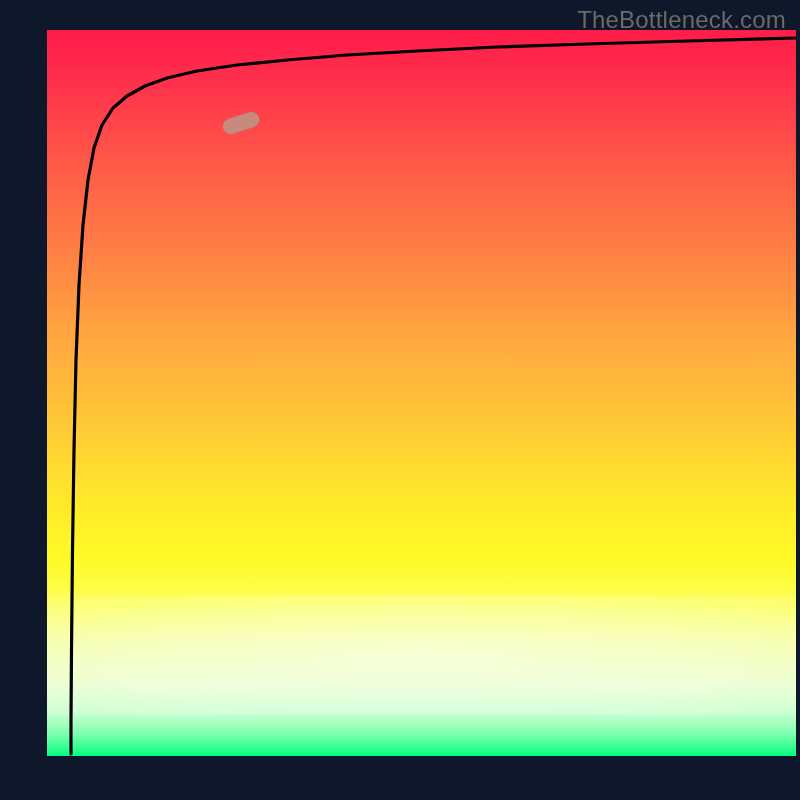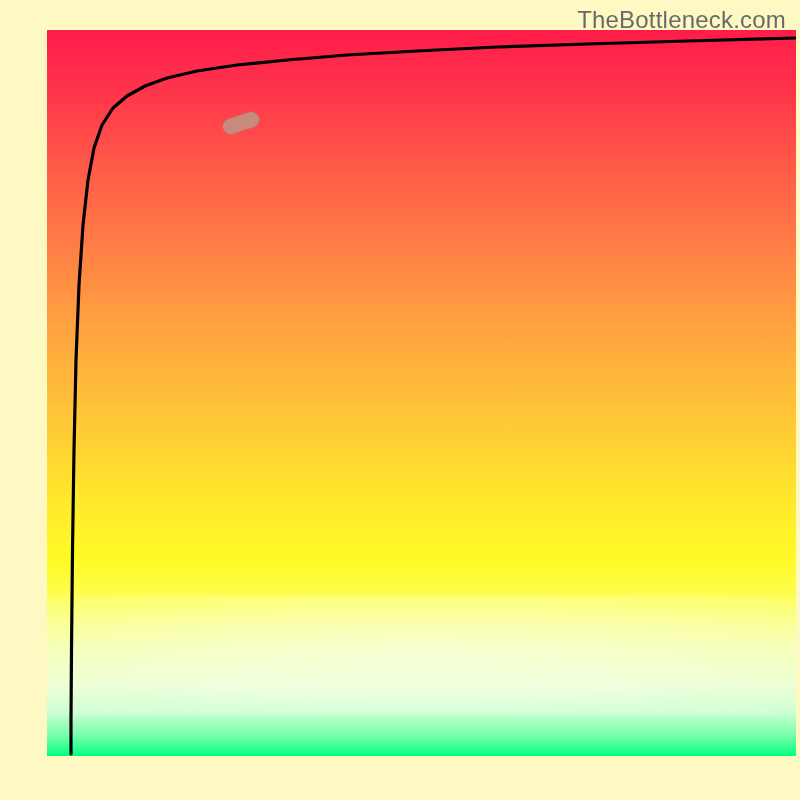--- a/index.html
+++ b/index.html
@@ -8,21 +8,21 @@
     width: 800px;
     height: 800px;
     background: #000;
     overflow: hidden;
     font-family: Arial, Helvetica, sans-serif;
   }
   .frame {
     position: relative;
     width: 800px;
     height: 800px;
-    background: #fef9c3;
+    background: #0f172a;
   }
   .watermark {
     position: absolute;
     top: 6px;
     right: 14px;
     color: #6a6a6a;
     font-size: 24px;
     font-weight: 500;
     letter-spacing: 0.2px;
     z-index: 5;

